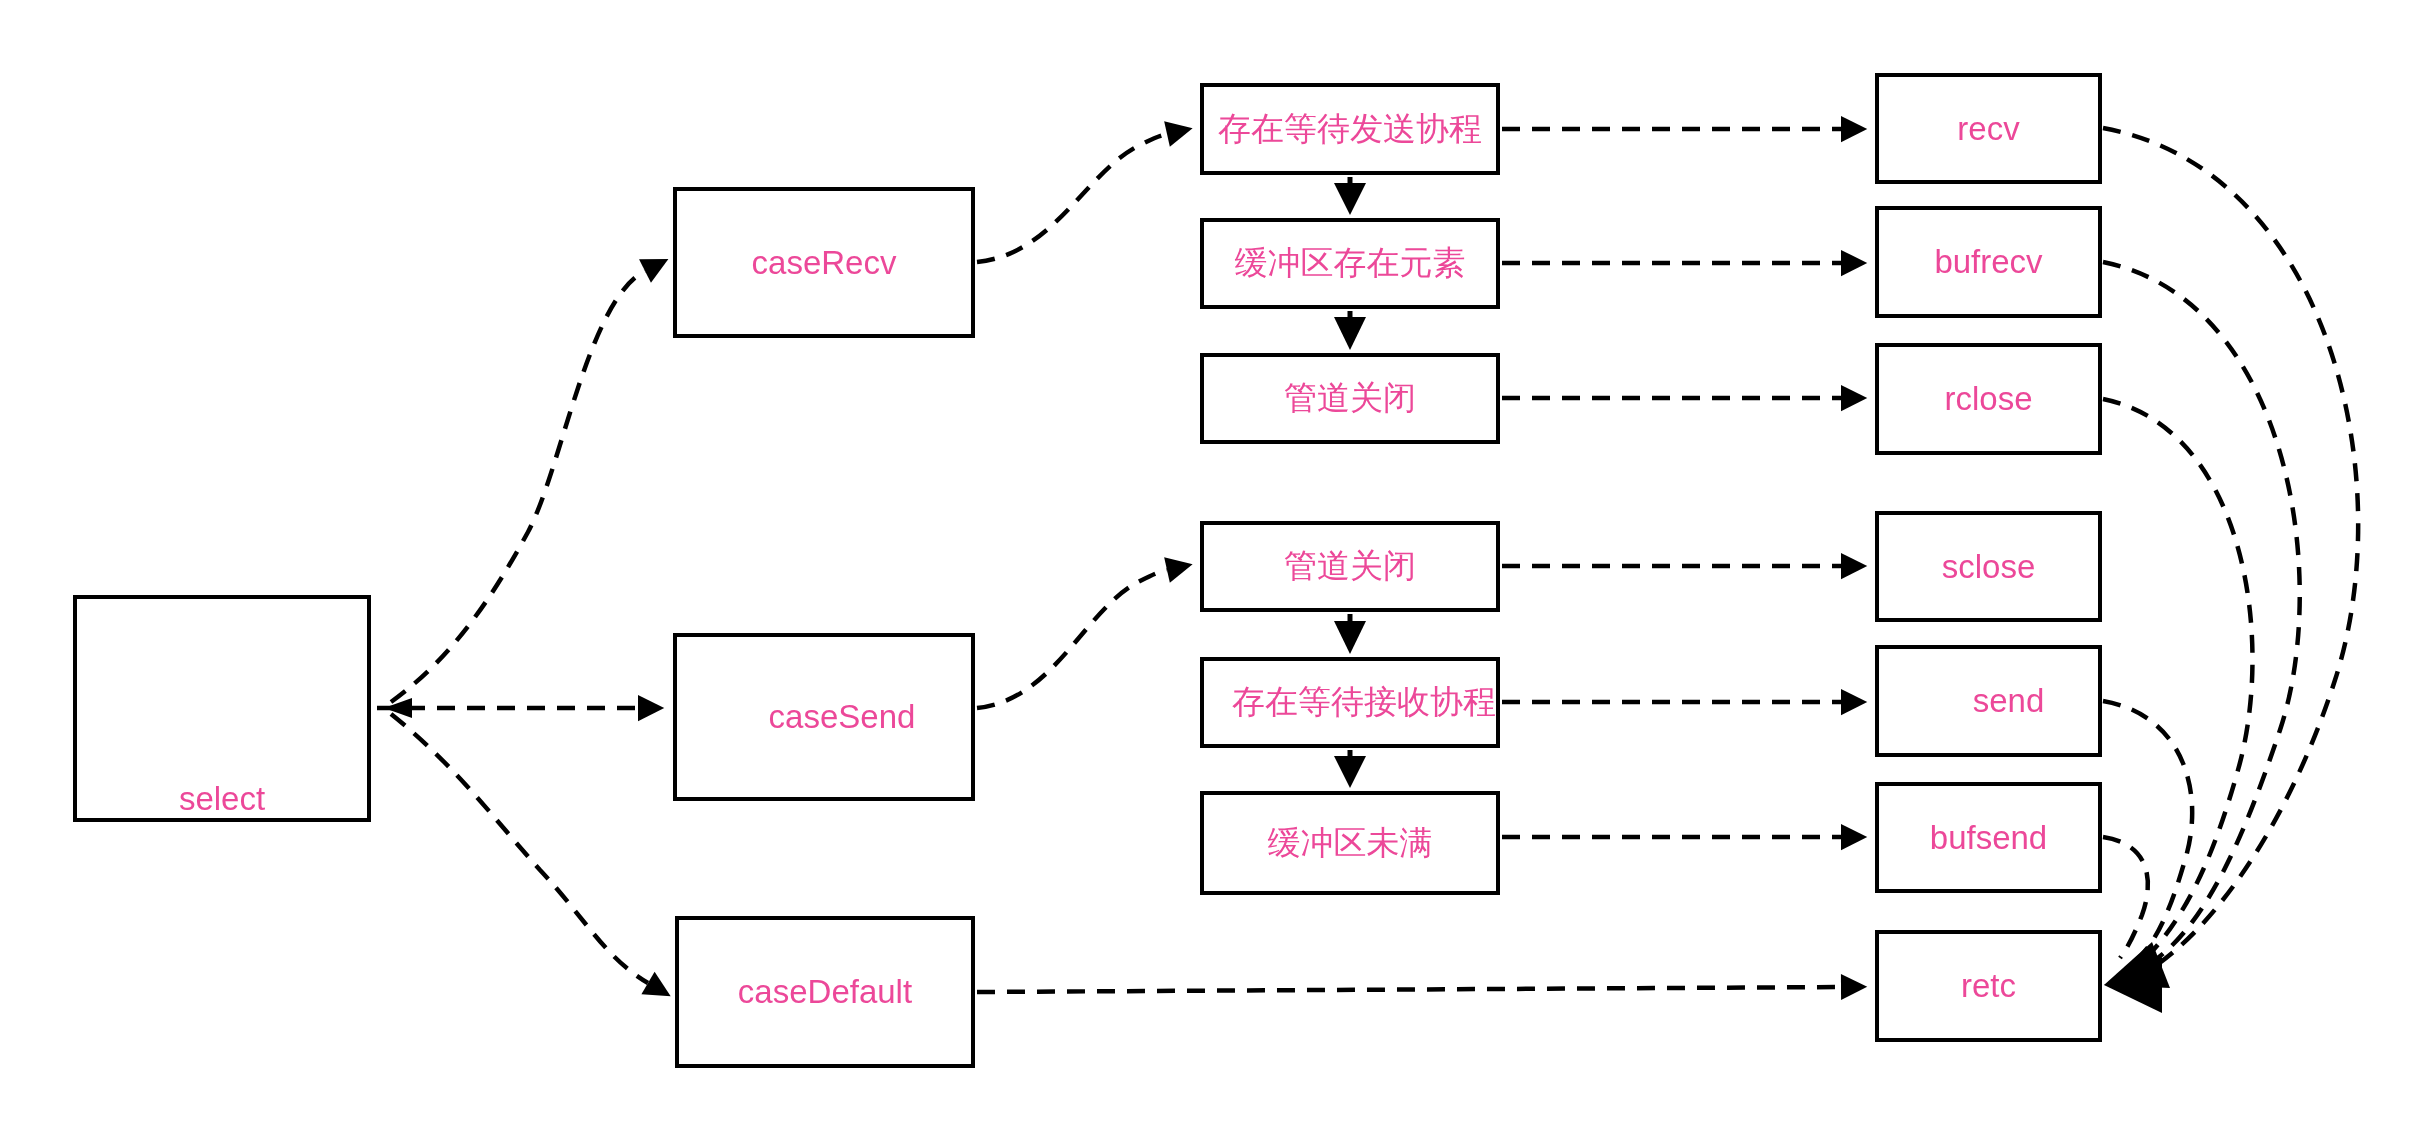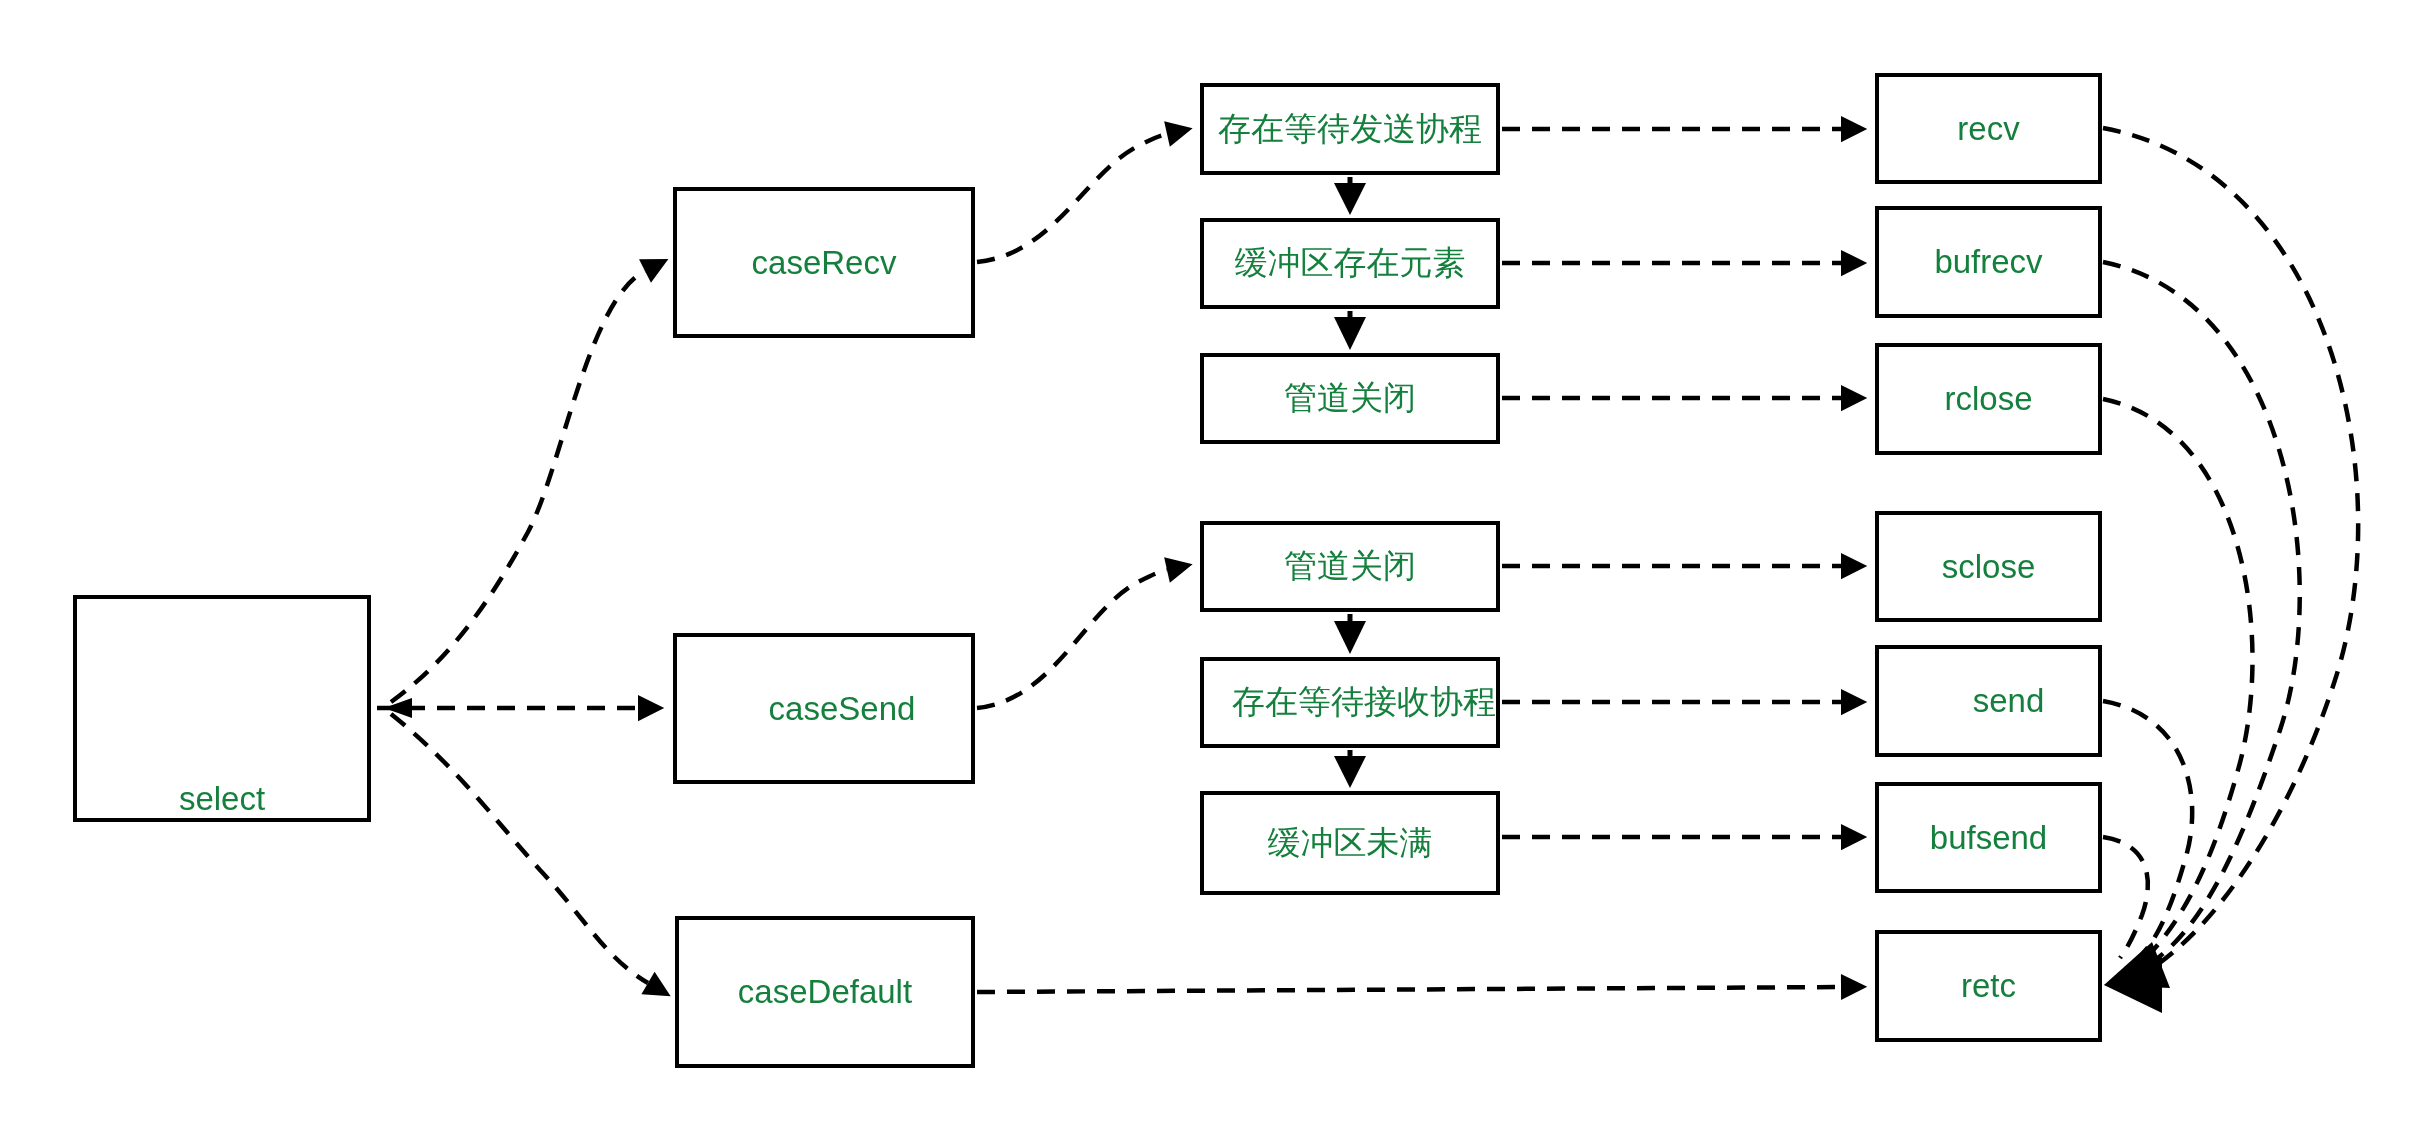--- a/index.html
+++ b/index.html
@@ -11,29 +11,29 @@
     font-family:"Liberation Sans","DejaVu Sans",sans-serif;
   }
   .canvas{position:absolute;left:0;top:0;width:2436px;height:1142px;}
   .edges{position:absolute;left:0;top:0;}
   .node{
     position:absolute;
     box-sizing:border-box;
     border:4px solid #000000;
     background:#ffffff;
     display:flex;align-items:center;justify-content:center;
-    font-size:33px;color:#15803d;
+    font-size:33px;color:#ec4899;
     white-space:nowrap;
     z-index:2;
   }
   
   .n-select     {left:73px;  top:595px; width:298px; height:227px;align-items:flex-end;}
   
   .n-caseRecv   {left:673px; top:187px; width:302px; height:151px;}
-  .n-caseSend   {left:673px; top:633px; width:302px; height:151px;padding-left:36px;}
+  .n-caseSend   {left:673px; top:633px; width:302px; height:168px;padding-left:36px;}
   .n-caseDefault{left:675px; top:916px; width:300px; height:152px;}
   
   .n-m1{left:1200px; top:83px;  width:300px; height:92px;}
   .n-m2{left:1200px; top:218px; width:300px; height:91px;}
   .n-m3{left:1200px; top:353px; width:300px; height:91px;}
   .n-m4{left:1200px; top:521px; width:300px; height:91px;}
   .n-m5{left:1200px; top:657px; width:300px; height:91px;justify-content:flex-end;}
   .n-m6{left:1200px; top:791px; width:300px; height:104px;}
   
   .n-recv   {left:1875px; top:73px;  width:227px; height:111px;}

